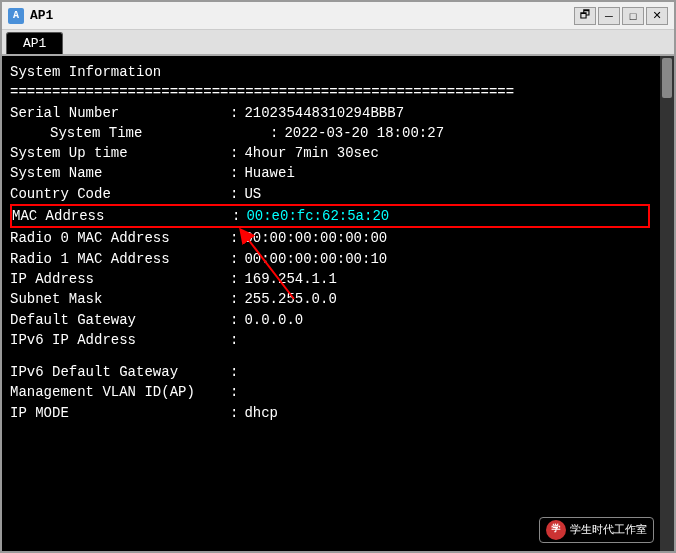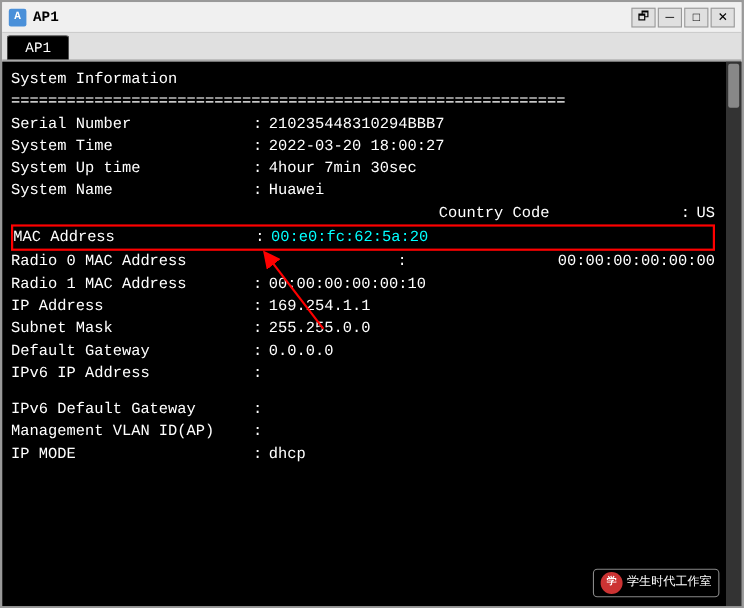--- a/index.html
+++ b/index.html
@@ -205,46 +205,46 @@
       <div class="line">
         <span class="separator">============================================================</span>
       </div>
 
       <div id="fields-container">
           <div style="display: flex; line-height: 1.45; align-items: center;">
             <span style="color: rgb(255, 255, 255); display: inline-block; width: 220px; white-space: pre;">Serial Number</span>
             <span style="color: rgb(255, 255, 255); margin-right: 6px;"> : </span>
             <span style="color: rgb(255, 255, 255);">210235448310294BBB7</span>
           </div>
-          <div style="display: flex; line-height: 1.45;">
+          <div style="display: flex; line-height: 1.45; margin-left: 40px;">
             <span style="color: rgb(255, 255, 255); display: inline-block; width: 220px; white-space: pre;">System Time</span>
             <span style="color: rgb(255, 255, 255); margin-right: 6px;"> : </span>
             <span style="color: rgb(255, 255, 255);">2022-03-20 18:00:27</span>
           </div>
           <div style="display: flex; line-height: 1.45;">
             <span style="color: rgb(255, 255, 255); display: inline-block; width: 220px; white-space: pre;">System Up time</span>
             <span style="color: rgb(255, 255, 255); margin-right: 6px;"> : </span>
             <span style="color: rgb(255, 255, 255);">4hour 7min 30sec</span>
           </div>
           <div style="display: flex; line-height: 1.45;">
             <span style="color: rgb(255, 255, 255); display: inline-block; width: 220px; white-space: pre;">System Name</span>
             <span style="color: rgb(255, 255, 255); margin-right: 6px;"> : </span>
             <span style="color: rgb(255, 255, 255);">Huawei</span>
           </div>
-          <div style="display: flex; line-height: 1.45; justify-content: flex-end;">
+          <div style="display: flex; line-height: 1.45;">
             <span style="color: rgb(255, 255, 255); display: inline-block; width: 220px; white-space: pre;">Country Code</span>
             <span style="color: rgb(255, 255, 255); margin-right: 6px;"> : </span>
             <span style="color: rgb(255, 255, 255);">US</span>
           </div>
           <div style="display: flex; border: 2px solid red; position: relative; line-height: 1.45;">
             <span style="color: rgb(255, 255, 255); display: inline-block; width: 220px; white-space: pre;">MAC Address</span>
             <span style="color: rgb(255, 255, 255); margin-right: 6px;"> : </span>
             <span style="color: rgb(0, 255, 255);">00:e0:fc:62:5a:20</span>
           </div>
-          <div style="display: flex; line-height: 1.45; justify-content: space-between;">
+          <div style="display: flex; line-height: 1.45;">
             <span style="color: rgb(255, 255, 255); display: inline-block; width: 220px; white-space: pre;">Radio 0 MAC Address</span>
             <span style="color: rgb(255, 255, 255); margin-right: 6px;"> : </span>
             <span style="color: rgb(255, 255, 255);">00:00:00:00:00:00</span>
           </div>
           <div style="display: flex; line-height: 1.45;">
             <span style="color: rgb(255, 255, 255); display: inline-block; width: 220px; white-space: pre;">Radio 1 MAC Address</span>
             <span style="color: rgb(255, 255, 255); margin-right: 6px;"> : </span>
             <span style="color: rgb(255, 255, 255);">00:00:00:00:00:10</span>
           </div>
           <div style="display: flex; line-height: 1.45;">

